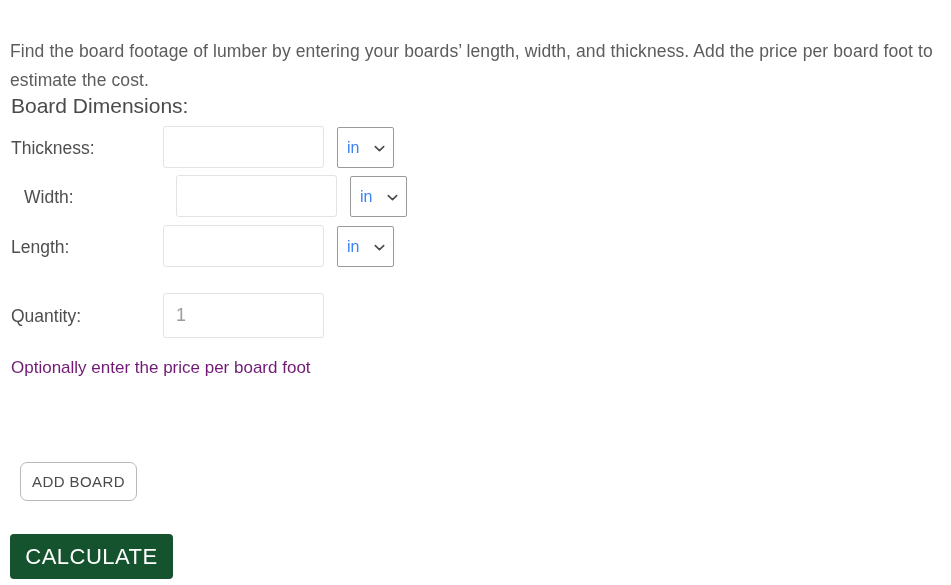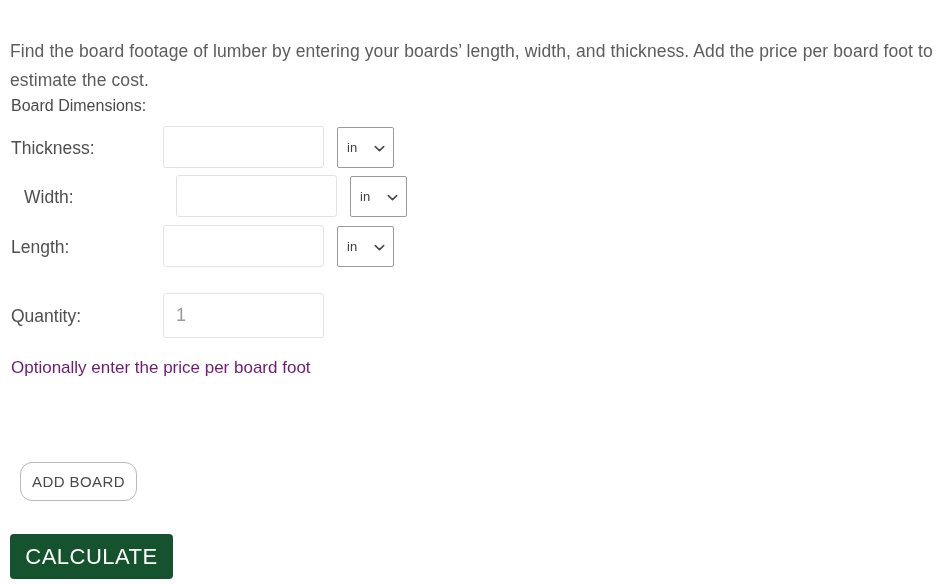--- a/index.html
+++ b/index.html
@@ -38,21 +38,21 @@
     color: #5c5c5c;
     letter-spacing: 0.1px;
     white-space: normal;
   }
 
   
   .section-heading {
     position: absolute;
     left: 11px;
     top: 79px;
-    font-size: 16px;
+    font-size: 21px;
     line-height: 22px;
     color: #4a4a4a;
   }
 
   
   .dim-row {
     position: absolute;
     left: 0;
     width: 420px;
     height: 44px;
@@ -102,23 +102,23 @@
     box-sizing: border-box;
     border: 1px solid #9a9a9a;
     border-radius: 2px;
     background: #ffffff;
     cursor: pointer;
   }
   .unit-select .unit-text {
     position: absolute;
     left: 9px;
     top: 10px;
-    font-size: 13px;
+    font-size: 16px;
     line-height: 20px;
-    color: #404040;
+    color: #3b82f6;
   }
   .unit-select .chevron {
     position: absolute;
     right: 8px;
     top: 15px;
     width: 11px;
     height: 11px;
     display: block;
   }
   .unit-select .chevron svg { display: block; }
@@ -191,21 +191,21 @@
   
   .add-board-btn {
     position: absolute;
     left: 20px;
     top: 446px;
     width: 117px;
     height: 39px;
     box-sizing: border-box;
     background: #ffffff;
     border: 1px solid #b9b9b9;
-    border-radius: 12px;
+    border-radius: 7px;
     font-family: "Liberation Sans", sans-serif;
     font-size: 15px;
     letter-spacing: 0.4px;
     color: #4a4a4a;
     cursor: pointer;
     padding: 8px;
   }
 
   .calculate-btn {
     position: absolute;

